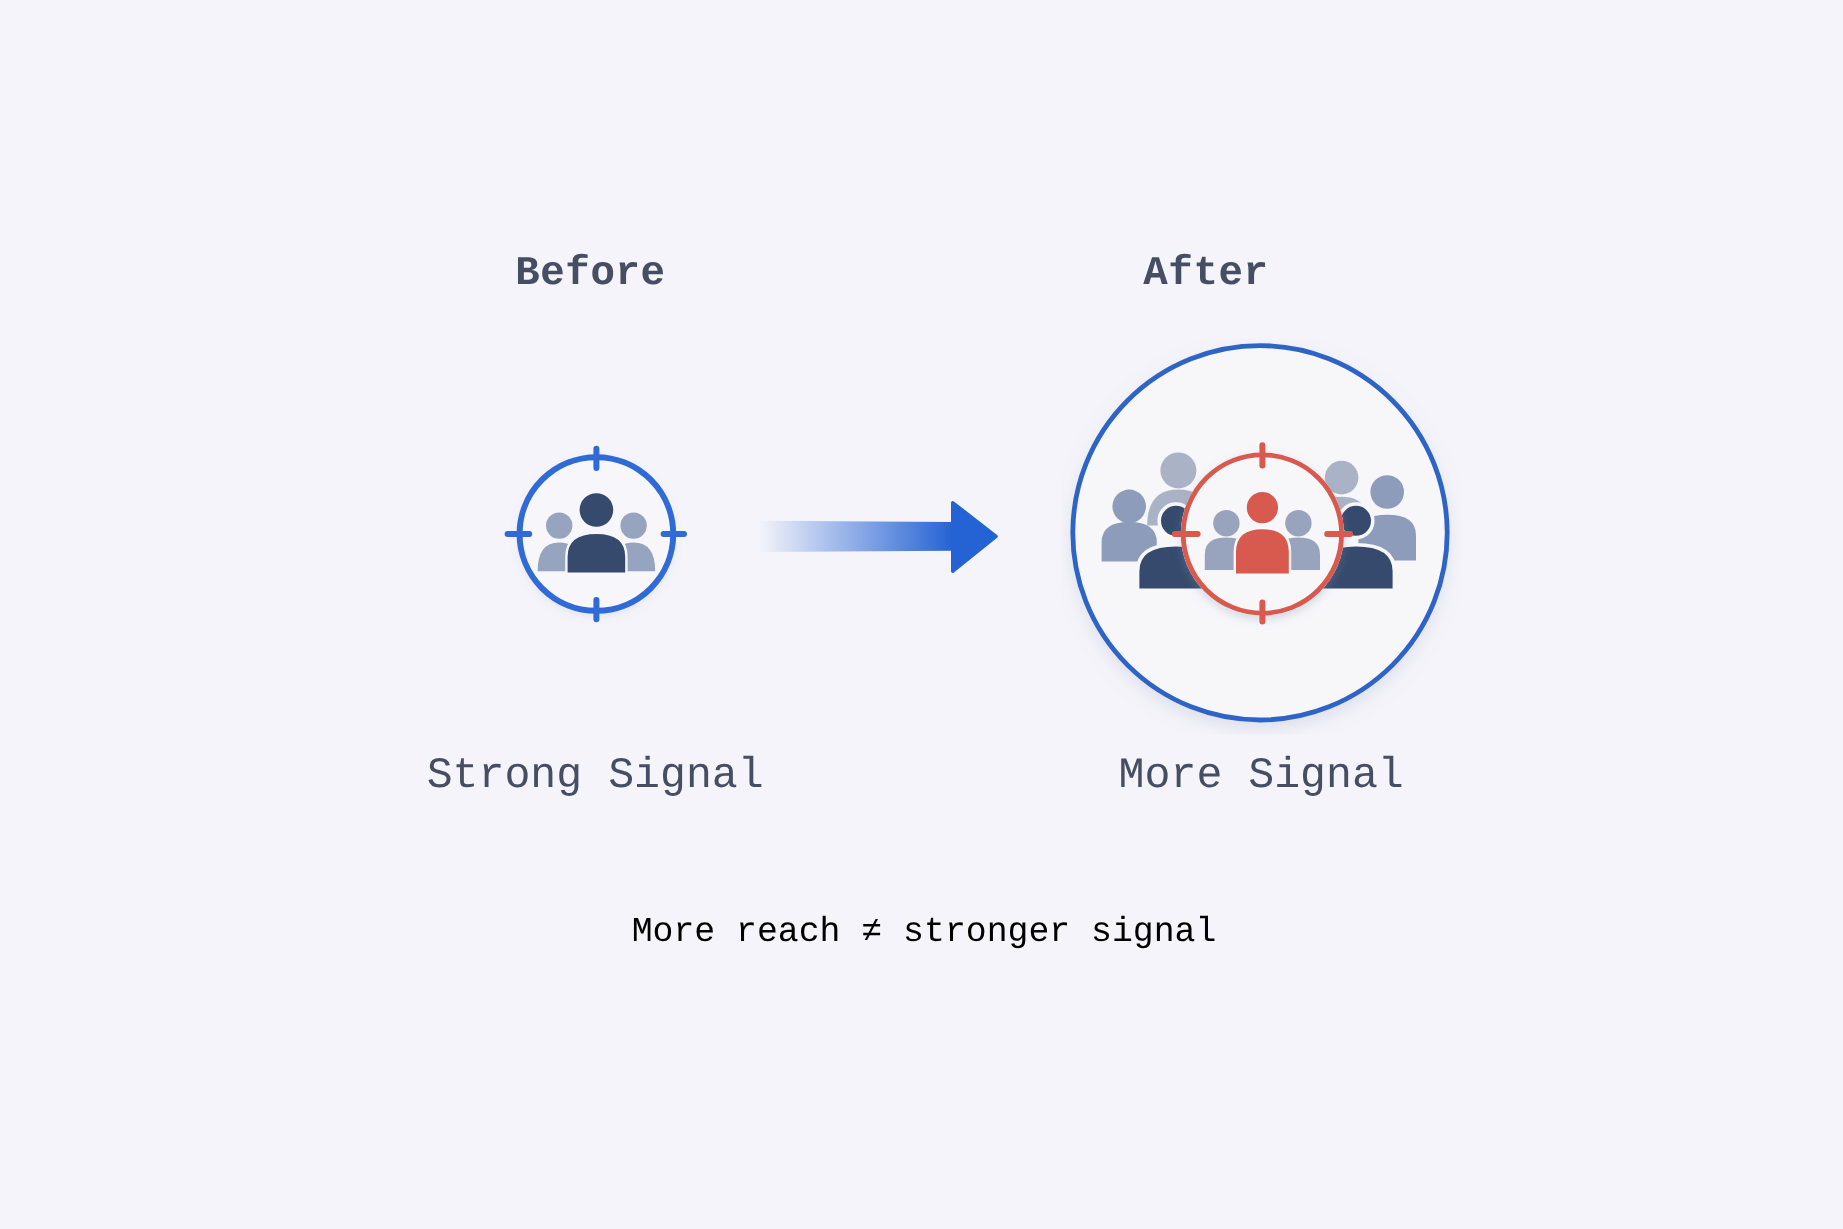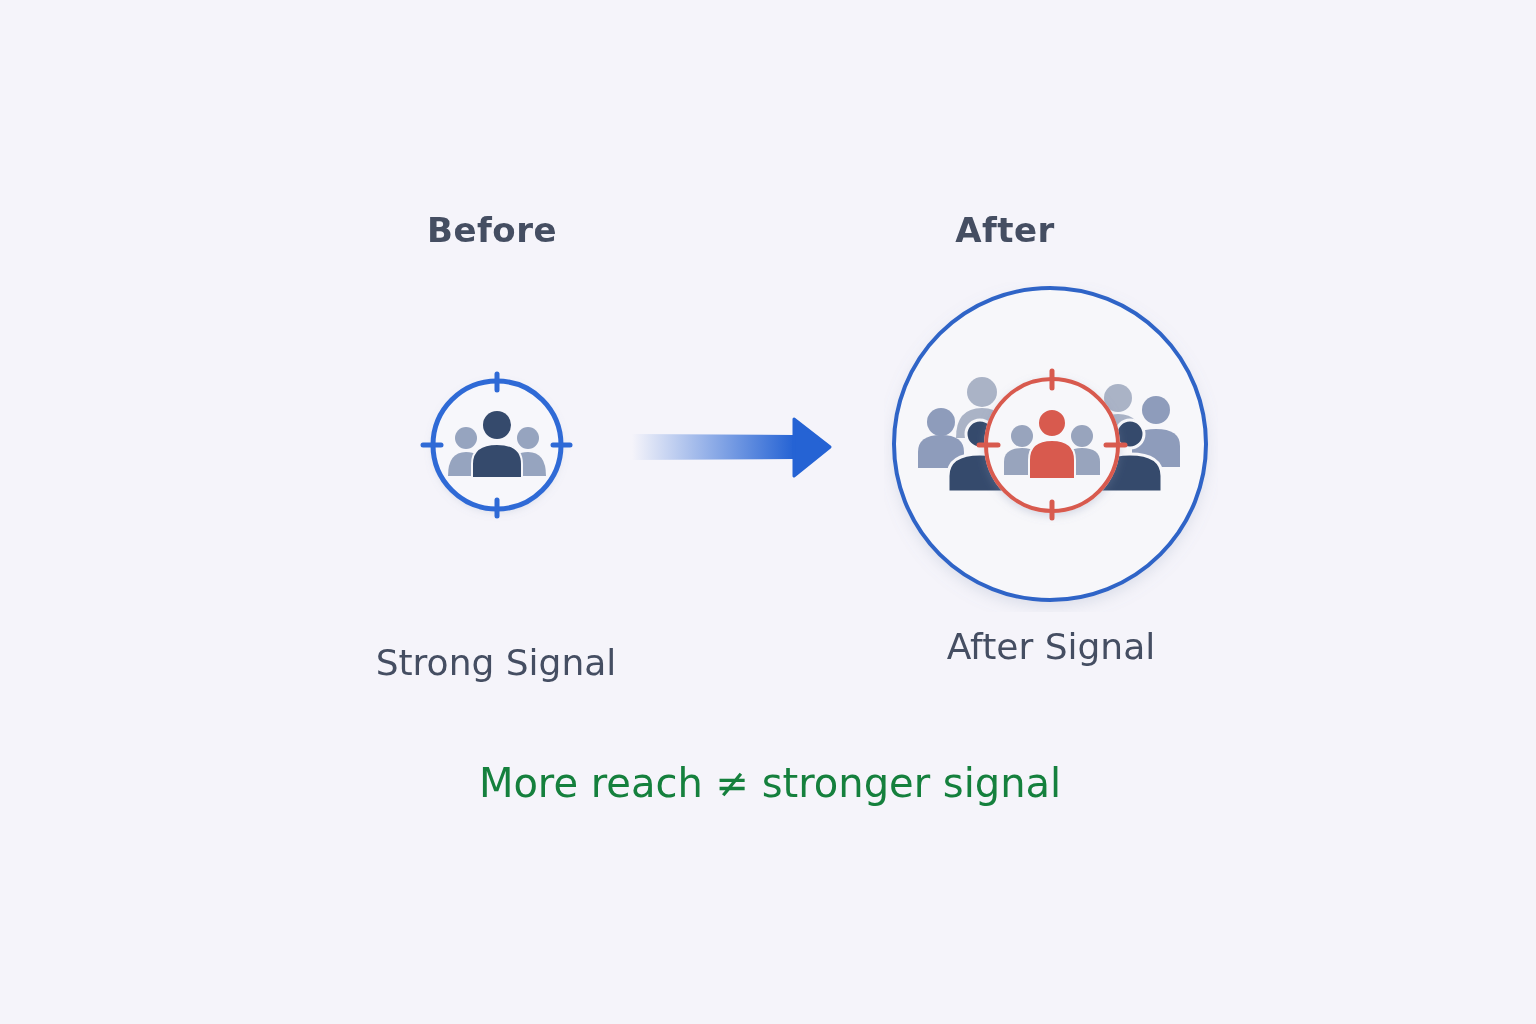--- a/index.html
+++ b/index.html
@@ -3,30 +3,30 @@
   <meta charset="utf-8">
   <style>
     html, body { margin: 0; padding: 0; }
     body {
       width: 1536px; height: 1024px; overflow: hidden;
       background: #f5f4fa;
       font-family: "DejaVu Sans", "Liberation Sans", sans-serif;
       color: #454e62;
       position: relative;
     }
-    .abs { position: absolute; }
+    .abs { position: absolute; font-family: Liberation Mono, monospace; }
     .heading {
       font-size: 34px; font-weight: bold; color: #454e62;
       text-align: center; width: 300px; letter-spacing: 0.5px;
     }
     .caption {
       font-size: 36px; color: #454e62; text-align: center; width: 400px;
     }
     .tagline {
-      font-size: 40px; color: #15803d; text-align: center; width: 800px;
+      font-size: 29px; color: #000000; text-align: center; width: 800px;
     }
     svg { display: block; }
   </style>
 </head>
 <body>
 
 <div class="abs heading" style="left:342px; top:210px;">Before</div>
 
 <div class="abs heading" style="left:855px; top:210px;">After</div>
 
@@ -119,16 +119,16 @@
       <circle cx="198" cy="154" r="11"></circle>
       <path d="M216 193 L216 180 Q216 166 198 166 Q180 166 180 180 L180 193 Z"></path>
     </g>
     <g fill="#d85a4e" stroke="#f7f7fa" stroke-width="2">
       <circle cx="168" cy="141" r="14"></circle>
       <path d="M145 197 L145 178 Q145 158 168 158 Q191 158 191 178 L191 197 Z"></path>
     </g>
   </svg>
 </div>
 
-<div class="abs caption" style="left:296px; top:626px;margin-top:16px;">Strong Signal</div>
-<div class="abs caption" style="left:851px; top:626px;">After Signal</div>
+<div class="abs caption" style="left:296px; top:626px;">Strong Signal</div>
+<div class="abs caption" style="left:851px; top:626px;">More Signal</div>
 
 <div class="abs tagline" style="left:370px; top:760px;">More reach ≠ stronger signal</div>
 
 </body></html>

